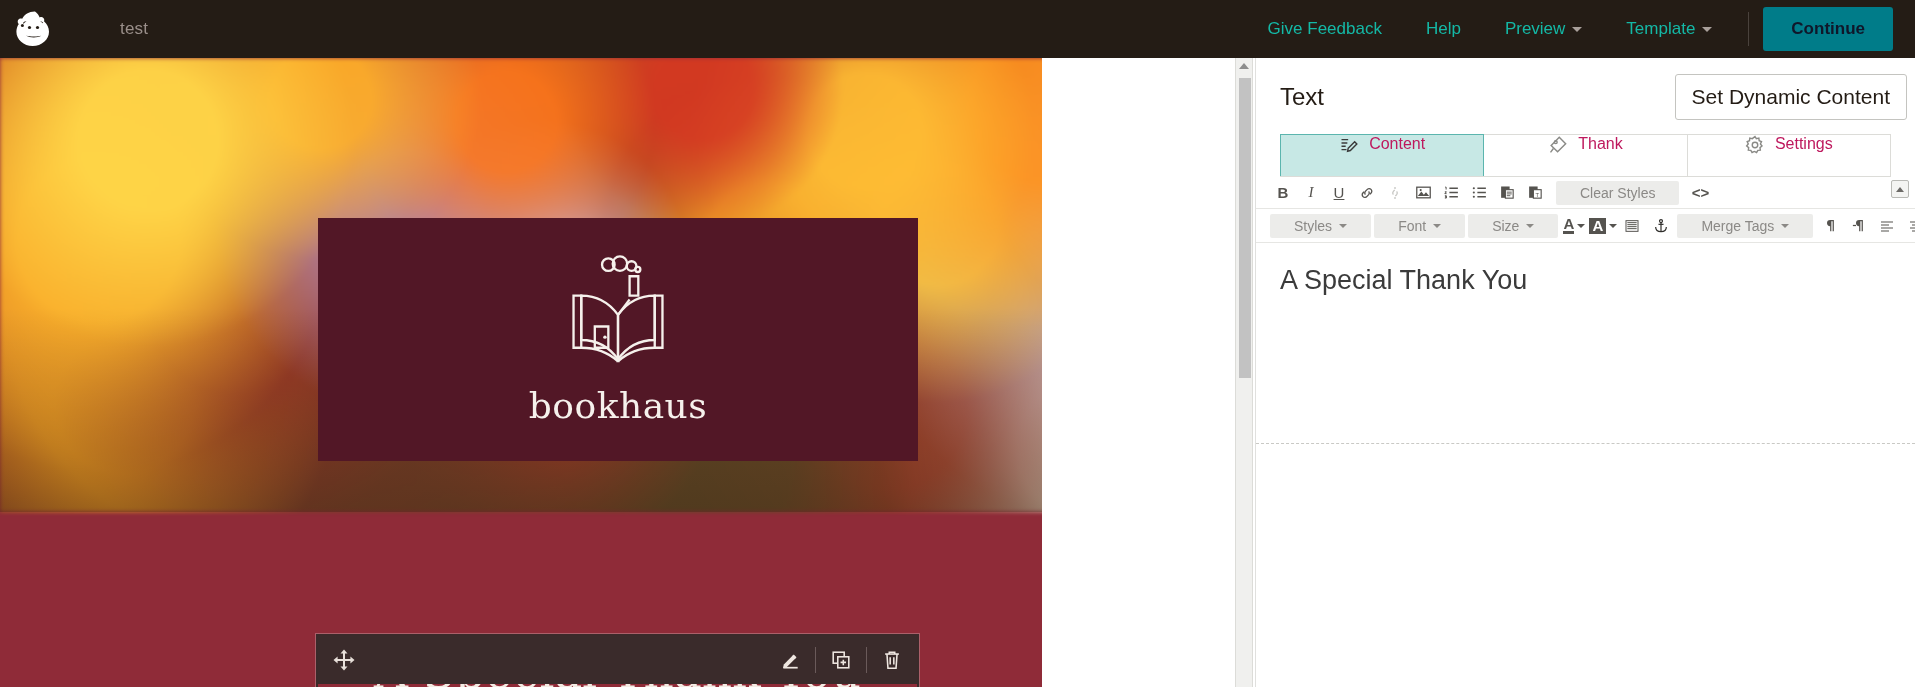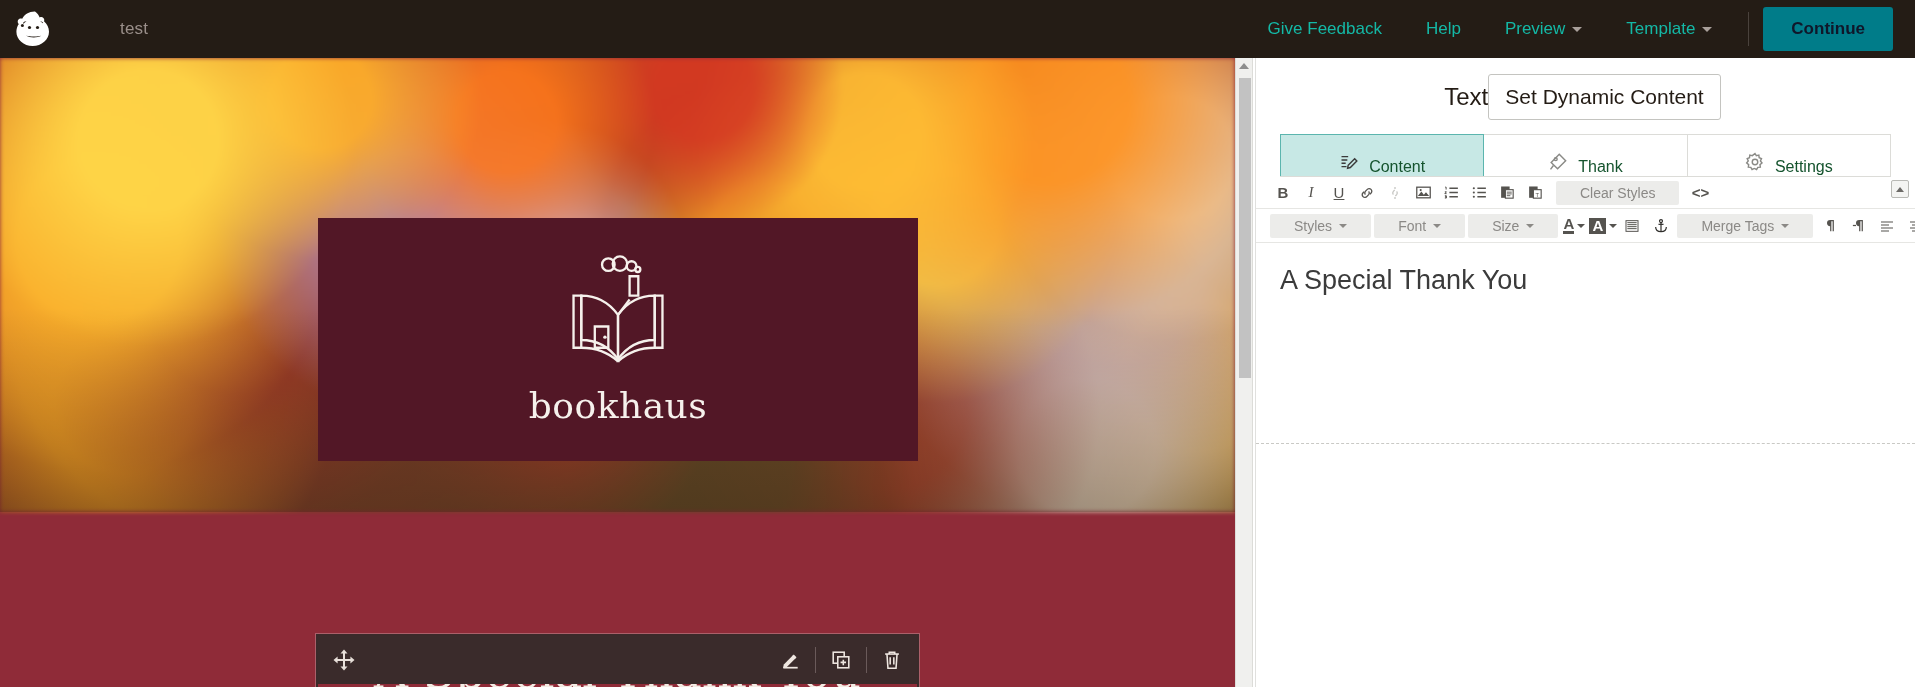--- a/index.html
+++ b/index.html
@@ -50,21 +50,21 @@
     font-size: 17px; font-weight: bold;
     border: none; border-radius: 3px;
     padding: 12px 28px;
     cursor: pointer;
     white-space: nowrap;
   }
 
   
   .canvas-wrap {
     position: absolute; top: 58px; left: 0;
-    width: 1253px; height: 629px;
+    width: 1042px; height: 629px;
     background: #f3f3f1;
     background-image: radial-gradient(#d2d2cc 1px, transparent 1px);
     background-size: 9px 9px;
     overflow: hidden;
   }
   .email-body {
     position: absolute; top: 0; left: 0;
     width: 1235px; height: 629px;
     background: #8f2b38;
     overflow: hidden;
@@ -183,45 +183,45 @@
   }
 
   
   .panel {
     position: absolute; top: 58px; left: 1255px;
     width: 660px; height: 629px;
     background: #ffffff;
     border-left: 1px solid #e0e0de;
   }
   .panel-head {
-    display: flex; align-items: center; justify-content: center;
-    padding: 16px 30px 0 24px;
+    display: flex; align-items: center; justify-content: space-between;
+    padding: 16px 8px 0 24px;
   }
   .panel-title { font-size: 24px; color: #241c15; }
   .btn-dynamic {
     background: #fff; color: #241c15;
     border: 1px solid #c4c4c0; border-radius: 3px;
     font-size: 21px;
     padding: 10px 16px;
     cursor: pointer;
     white-space: nowrap;
   }
 
   .tabs {
     display: flex; margin: 14px 24px 0 24px;
     border-bottom: 1px solid #dcdcd8;
   }
   .tab {
     flex: 1 1 0;
     height: 42px;
-    display: flex; align-items: flex-end; justify-content: center; gap: 10px;
+    display: flex; align-items: flex-start; justify-content: center; gap: 10px;
     border: 1px solid #dcdcd8;
     border-bottom: none;
     background: #ffffff;
-    font-size: 16px; color: #14532d;
+    font-size: 16px; color: #be185d;
     cursor: pointer;
   }
   .tab + .tab { border-left: none; }
   .tab.active {
     background: #c7e8e5;
     border-color: #5bb5ae;
   }
 
   
   .ed-toolbar {

